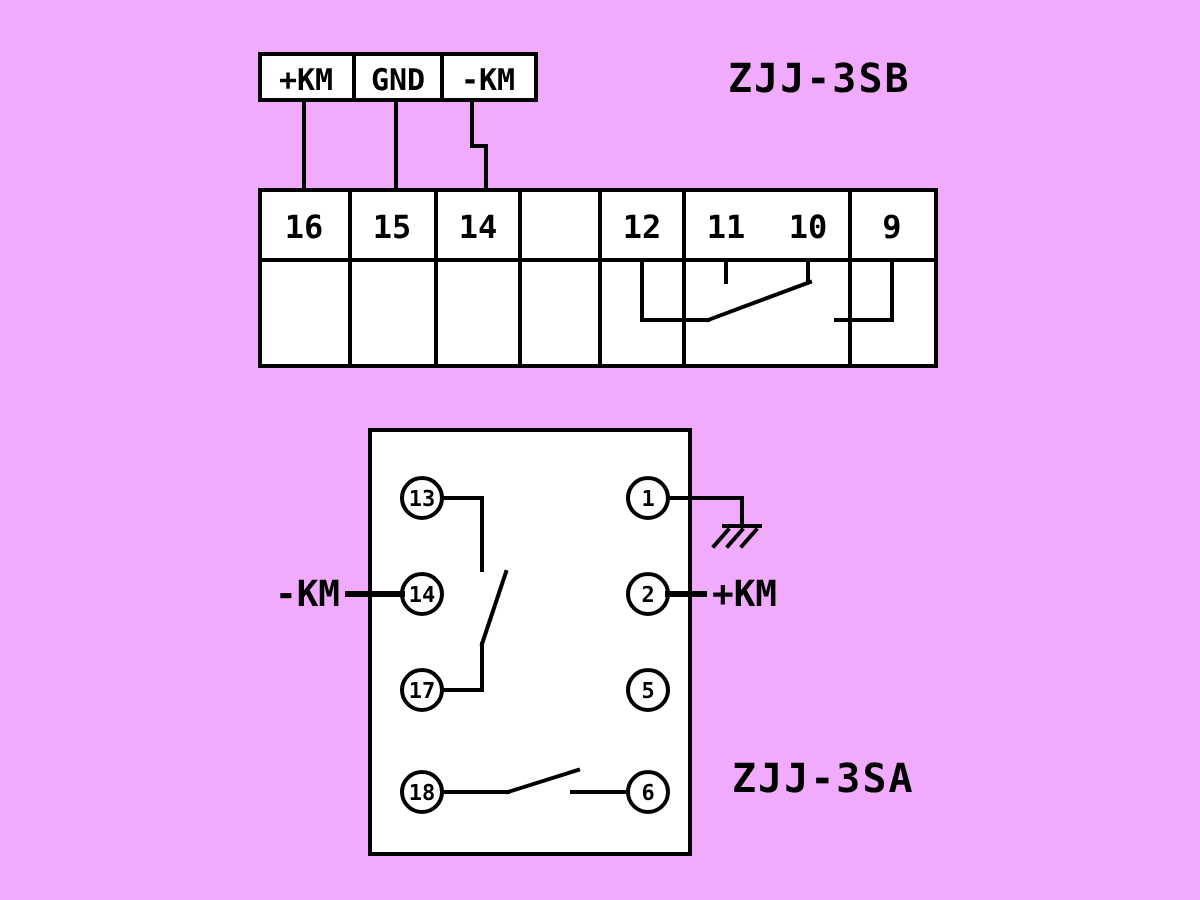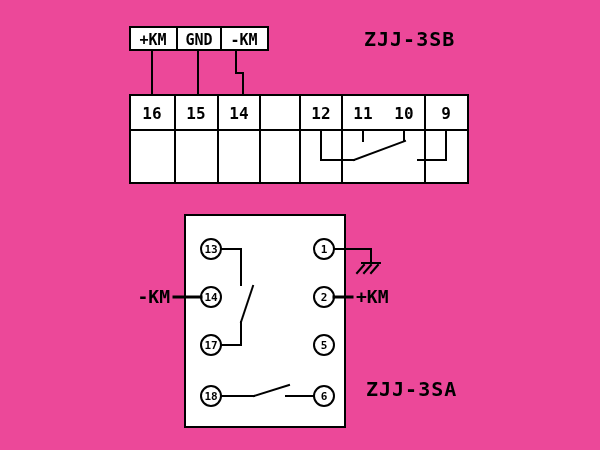--- a/index.html
+++ b/index.html
@@ -4,21 +4,21 @@
 <style>
   html, body {
     margin: 0;
     padding: 0;
     background: #ffffff;
   }
   #stage {
     position: relative;
     width: 600px;
     height: 450px;
-    background: #ec4899;
+    background: #f0abfc;
     overflow: hidden;
   }
   svg { display: block; }
   .wire {
     fill: none;
     stroke: #000000;
     stroke-width: 2;
     stroke-linecap: square;
   }
   .wire-thick {

